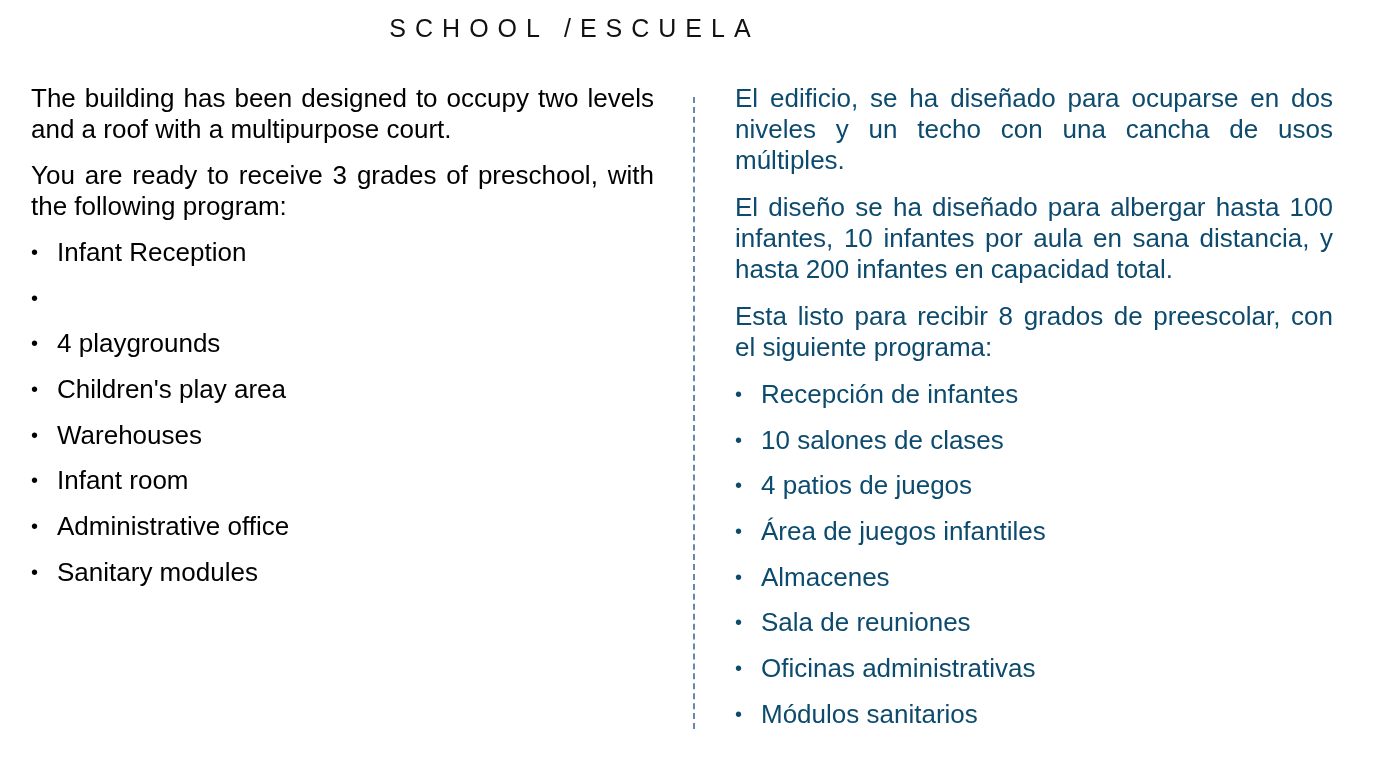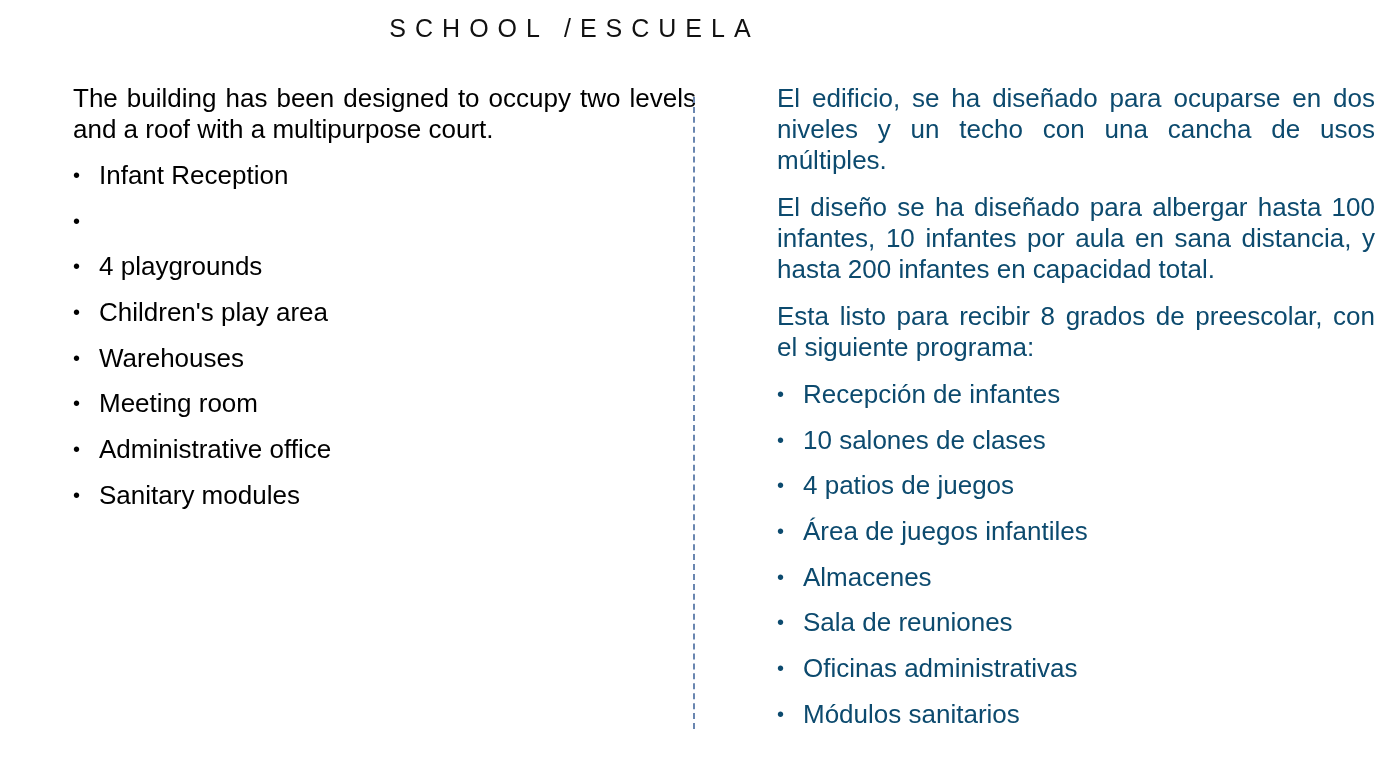--- a/index.html
+++ b/index.html
@@ -1,44 +1,45 @@
 <!DOCTYPE html>
 <html><head>
 <meta charset="utf-8">
 <style>
   html, body { margin:0; padding:0; background:#ffffff; }
   body { width:1387px; height:780px; position:relative; overflow:hidden;
          font-family:"Liberation Sans", sans-serif; }
   .title { position:absolute; top:14px; left:0; width:1149px; text-align:center;
            font-size:25px; letter-spacing:9px; color:#111; }
-  .col { position:absolute; font-size:26px; line-height:30.5px;margin-left:42px; }
+  .col { position:absolute; font-size:26px; line-height:30.5px; }
   .col p { margin:0 0 16px 0; text-align:justify; }
   .left { left:31px; top:83px; width:623px; color:#000; }
   .right { left:735px; top:83px; width:598px; color:#0c4a6e; }
   .right p { margin-bottom:16px; line-height:31px; }
   ul { list-style:none; margin:0; padding:0; }
   li { position:relative; padding-left:26px; height:45.7px; line-height:30px; }
   li .bullet { position:absolute; left:0; top:0; font-size:20px; }
   .divider { position:absolute; left:693px; top:97px; height:632px; width:0;
              border-left:2px dashed #6a86b0; }
 </style>
 </head>
 <body>
 
 <div class="title">SCHOOL /ESCUELA</div>
 
 <div class="col left">
   <p>The building has been designed to occupy two levels and a roof with a multipurpose court.</p>
+  <p>You are ready to receive 3 grades of preschool, with the following program:</p>
   <ul>
     <li><span class="bullet">•</span><span>Infant Reception</span></li>
     <li><span class="bullet">•</span></li>
     <li><span class="bullet">•</span><span>4 playgrounds</span></li>
     <li><span class="bullet">•</span><span>Children's play area</span></li>
     <li><span class="bullet">•</span><span>Warehouses</span></li>
-    <li><span class="bullet">•</span><span>Meeting room</span></li>
+    <li><span class="bullet">•</span><span>Infant room</span></li>
     <li><span class="bullet">•</span><span>Administrative office</span></li>
     <li><span class="bullet">•</span><span>Sanitary modules</span></li>
   </ul>
 </div>
 
 <div class="divider"></div>
 
 <div class="col right">
   <p>El edificio, se ha diseñado para ocuparse en dos niveles y un techo con una cancha de usos múltiples.</p>
   <p>El diseño se ha diseñado para albergar hasta 100 infantes, 10 infantes por aula en sana distancia, y hasta 200 infantes en capacidad total.</p>

